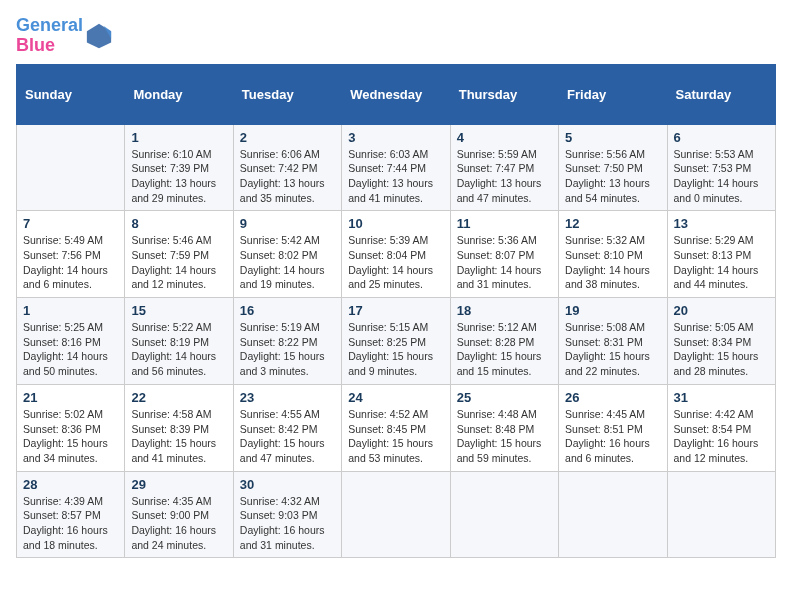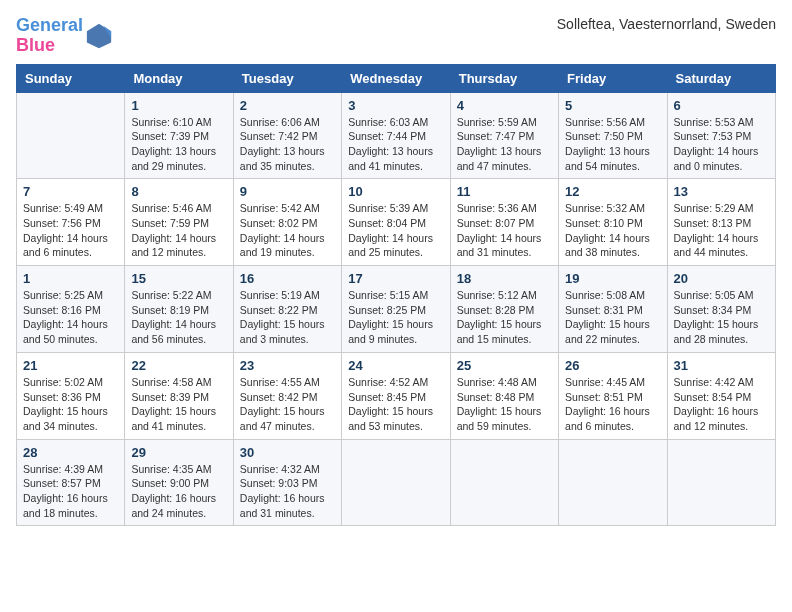--- a/index.html
+++ b/index.html
@@ -48,21 +48,21 @@
     }
     table {
       width: 100%;
       border-collapse: collapse;
       font-size: 11px;
     }
     thead tr th {
       background-color: #2b5fa3;
       color: #fff;
       text-align: left;
-      padding: 6px 8px;
+      padding: 22px 8px;
       font-size: 13px;
       font-weight: bold;
       border: 1px solid #2b5fa3;
     }
     tbody tr td {
       border: 1px solid #ccc;
       vertical-align: top;
       padding: 5px 6px;
       width: 108px;
       min-height: 80px;
@@ -101,21 +101,20 @@
           <span style="color:#ec4899;">Blue</span>
         </div>
         <svg class="logo-icon" viewBox="0 0 30 30">
           <polygon points="15,2 28,10 28,22 15,28 2,22 2,10" fill="#2b5fa3" opacity="0.85"></polygon>
           <polygon points="20,4 28,10 28,18" fill="#4a90d9" opacity="0.7"></polygon>
         </svg>
       </div>
     </div>
   </div>
   <div class="title-block">
-    <div class="subtitle">Solleftea, Vaesternorrland, Sweden</div>
   </div>
 </div>
 
 <table>
   <thead>
     <tr id="thead-row">
     <th>Sunday</th>
         <th>Monday</th>
         <th>Tuesday</th>
         <th>Wednesday</th>

